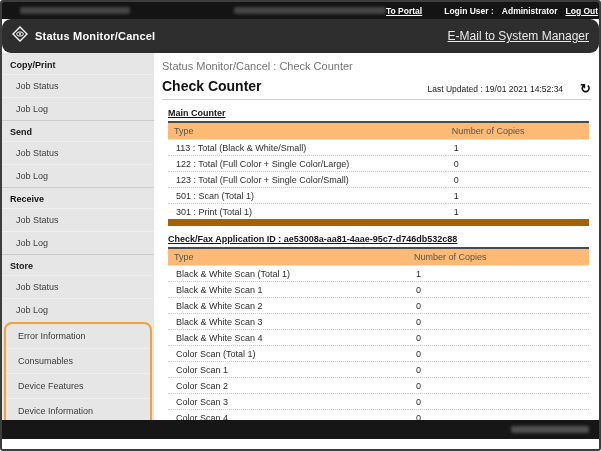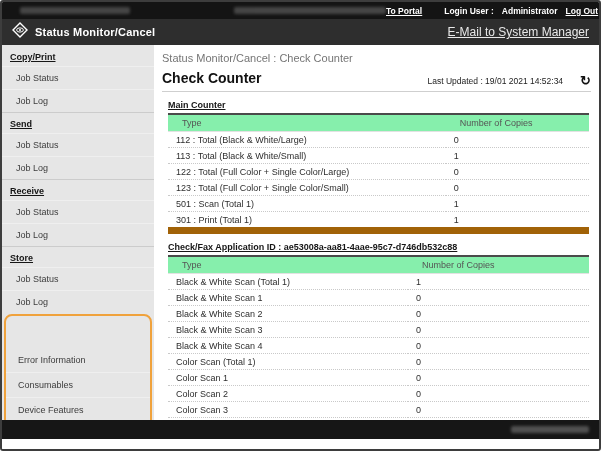--- a/index.html
+++ b/index.html
@@ -26,39 +26,39 @@
   }
   .blob-device { width:110px; margin-left:18px; }
   .blob-model  { width:152px; margin-left:104px; }
   .topbar-right { display:flex; align-items:center; white-space:nowrap; padding-right:8px; }
   .toplink { color:#fff; text-decoration:underline; cursor:pointer; }
   .topbar-right .sep { width:22px; }
   .topbar-right .sep-s { width:8px; }
 
   
   .appbar {
-    height:26px; background:#2e2e2e; color:#fff;
-    display:flex; align-items:center; flex:0 0 auto;
+    height:34px; background:#2e2e2e; color:#fff;
+    display:flex; align-items:center; flex:0 0 auto;border-radius:9px;
   }
   .appbar-title { display:flex; align-items:center; gap:7px; padding-left:10px; flex:1; }
   .appbar-title .ttl { font-size:11px; font-weight:bold; letter-spacing:.2px; }
   .appbar-right { font-size:12px; color:#e8e8e8; padding-right:10px; }
   .appbar-right a { color:#e8e8e8; text-decoration:underline; cursor:pointer; }
 
   
   .bodyrow { display:flex; flex:1 1 auto; min-height:0; }
 
   
   .sidebar { width:152px; background:#e6e6e6; flex:0 0 auto; font-size:9px; color:#3c3c3c; padding-top:1px; }
   .sb-section-h {
-    font-weight:bold; color:#161616; padding:6px 8px 4px 8px;text-decoration:underline;
+    font-weight:bold; color:#161616; padding:6px 8px 4px 8px;
   }
   .sb-section + .sb-section .sb-section-h { border-top:1px solid #cccccc; }
   .sb-item { padding:6px 8px 6px 14px; cursor:pointer; border-top:1px solid #efefef; }
-  .sb-item:first-of-type { border-top:none;margin-top:32px; }
+  .sb-item:first-of-type { border-top:none; }
 
   .callout {
     border:2px solid #f0a23c; border-radius:8px;
     margin:1px 2px 0 2px; overflow:hidden; background:transparent;
   }
   .callout .sb-item { padding:7px 6px 7px 12px; }
   .callout .sb-item.selected { background:#ffffff; }
 
   
   .content { flex:1 1 auto; background:#fff; padding:5px 8px 0 8px; overflow:hidden; }
@@ -66,22 +66,22 @@
   .title-row { display:flex; align-items:flex-end; justify-content:space-between; }
   .page-title { font-size:14px; font-weight:bold; color:#111; }
   .updated { display:flex; align-items:center; gap:17px; font-size:8.5px; color:#222; }
   .refresh { font-size:13px; font-weight:bold; color:#111; line-height:10px; cursor:pointer; }
   .title-hr { border-bottom:1px solid #cfcfcf; margin-top:5px; }
 
   .tbl-sec { margin:8px 2px 0 6px; }
   .tbl-head { font-size:9px; font-weight:bold; color:#161616; padding-bottom:3px; border-bottom:2px solid #4a4a4a;text-decoration:underline; }
   table { width:100%; border-collapse:collapse; font-size:9px; table-layout:fixed; }
   thead th {
-    background:#86efac; color:#555; font-weight:normal; text-align:left;
-    padding:3px 14px; border-bottom:1px solid #e2e2e2;
+    background:#fdba74; color:#555; font-weight:normal; text-align:left;
+    padding:3px 6px; border-bottom:1px solid #e2e2e2;
   }
   tbody td { padding:2.5px 6px 2.5px 8px; color:#2e2e2e; border-bottom:1px dotted #c9c9c9; }
   tbody tr:last-child td { border-bottom:7px solid #a16207;margin-left:24px; }
   .t-main col.c1 { width:66%; } .t-main col.c2 { width:34%; }
   .t-sf  col.c1 { width:57%; } .t-sf  col.c2 { width:43%; }
 
   
   .footer {
     height:19px; background:#161616; flex:0 0 auto;
     display:flex; align-items:center; justify-content:flex-end;
@@ -183,24 +183,20 @@
               <col class="c2">
             </colgroup>
           <thead>
             <tr>
               <th>Type</th>
               <th>Number of Copies</th>
             </tr>
           </thead>
           <tbody>
               <tr>
-                <td>112 : Total (Black &amp; White/Large)</td>
-                <td>0</td>
-              </tr>
-              <tr>
                 <td>113 : Total (Black &amp; White/Small)</td>
                 <td>1</td>
               </tr>
               <tr>
                 <td>122 : Total (Full Color + Single Color/Large)</td>
                 <td>0</td>
               </tr>
               <tr>
                 <td>123 : Total (Full Color + Single Color/Small)</td>
                 <td>0</td>

